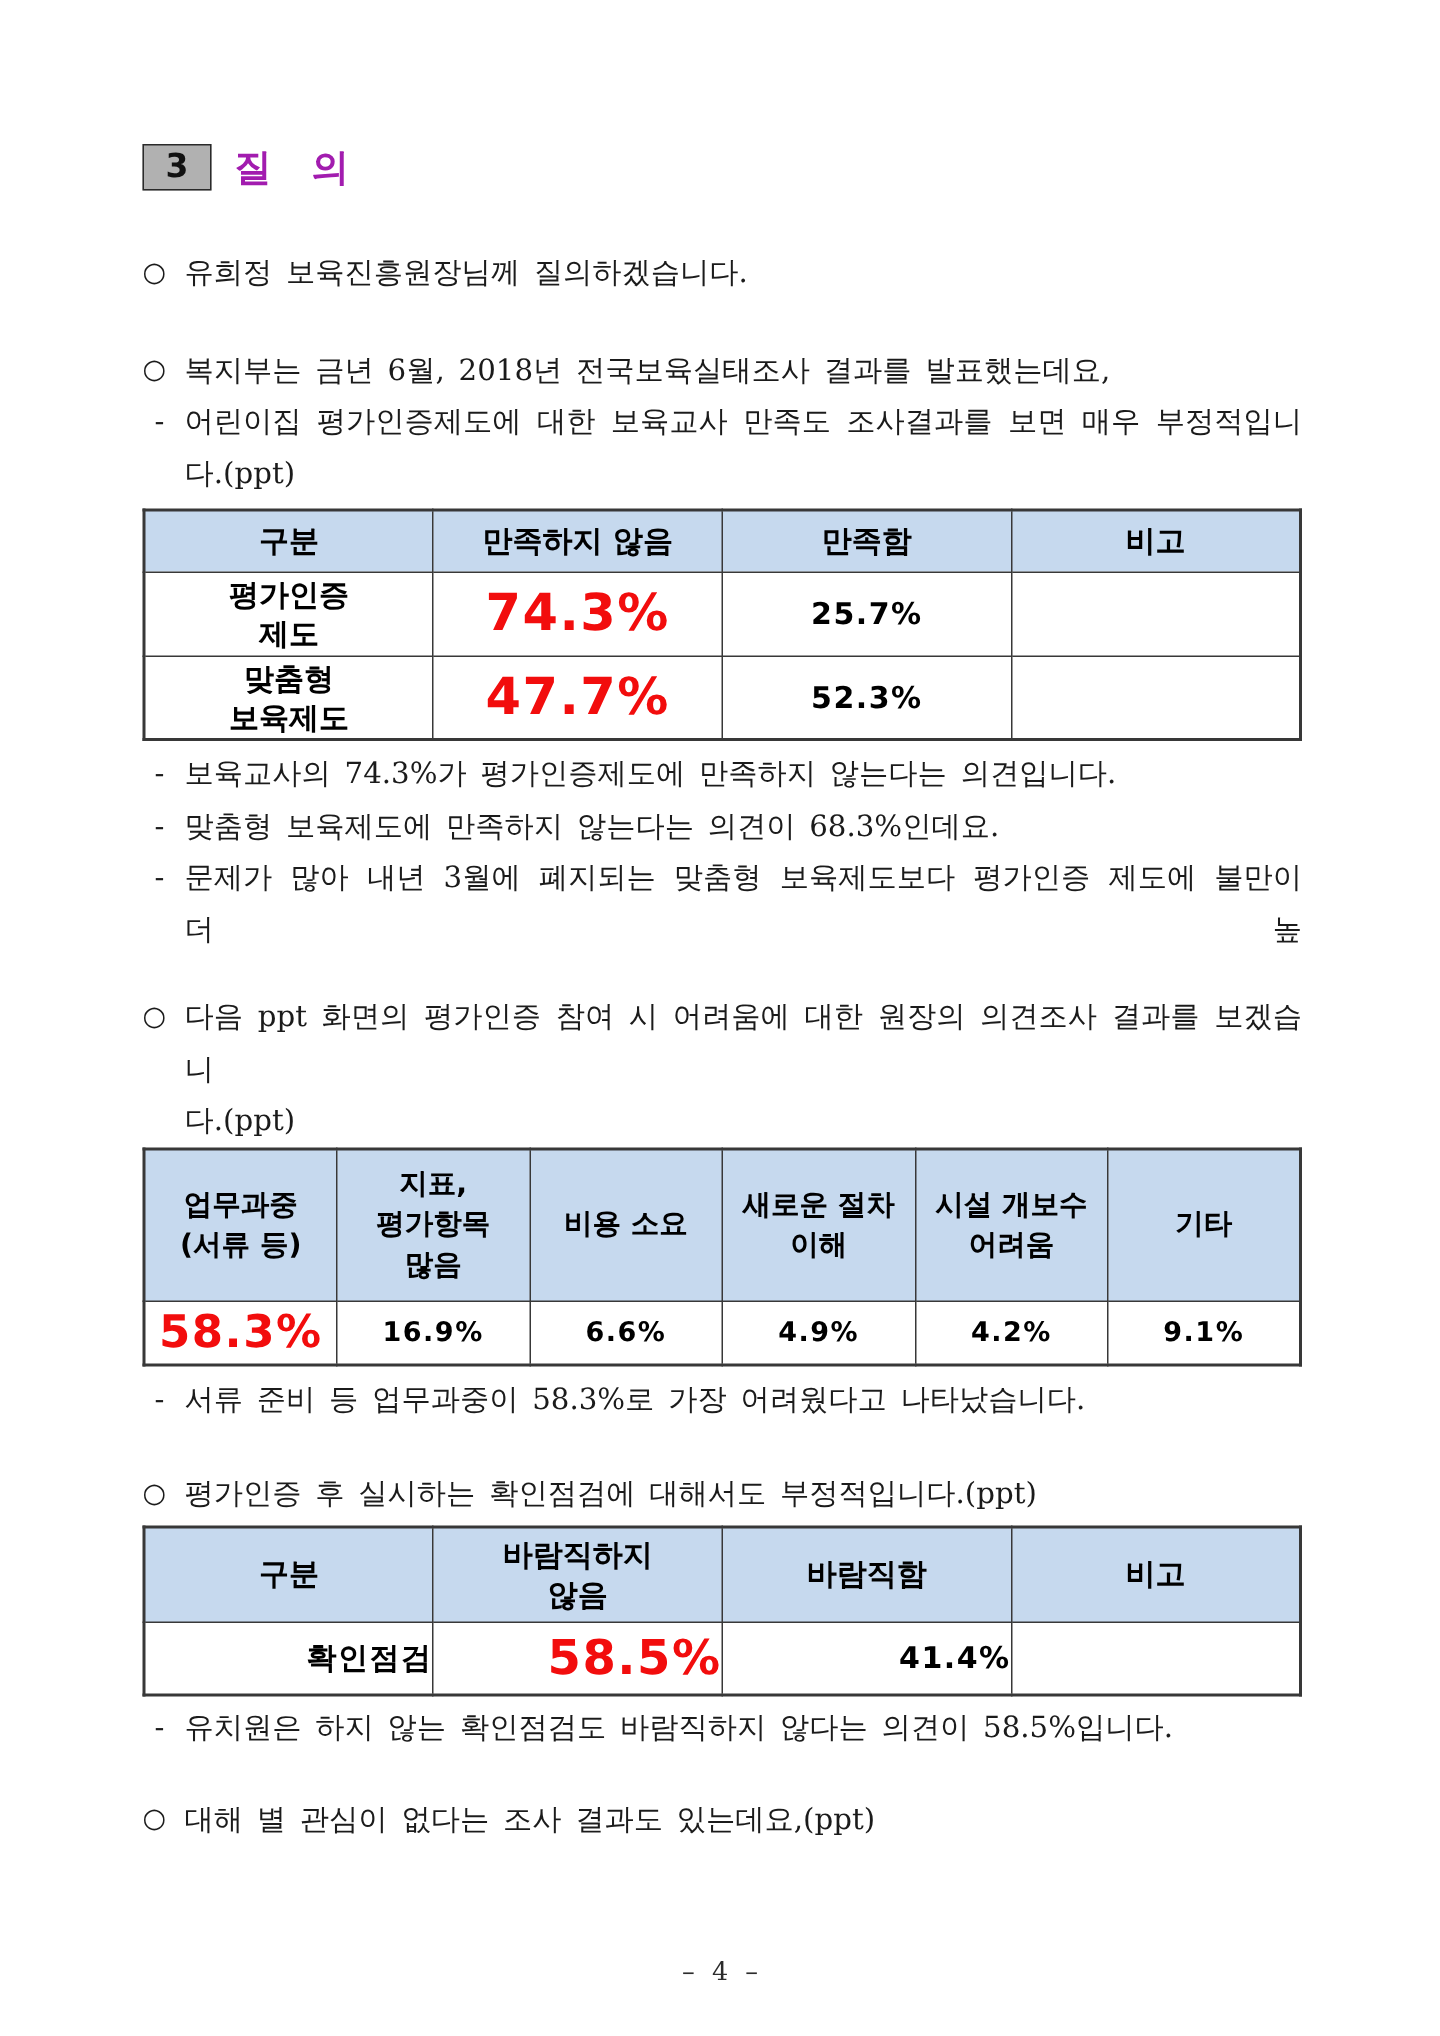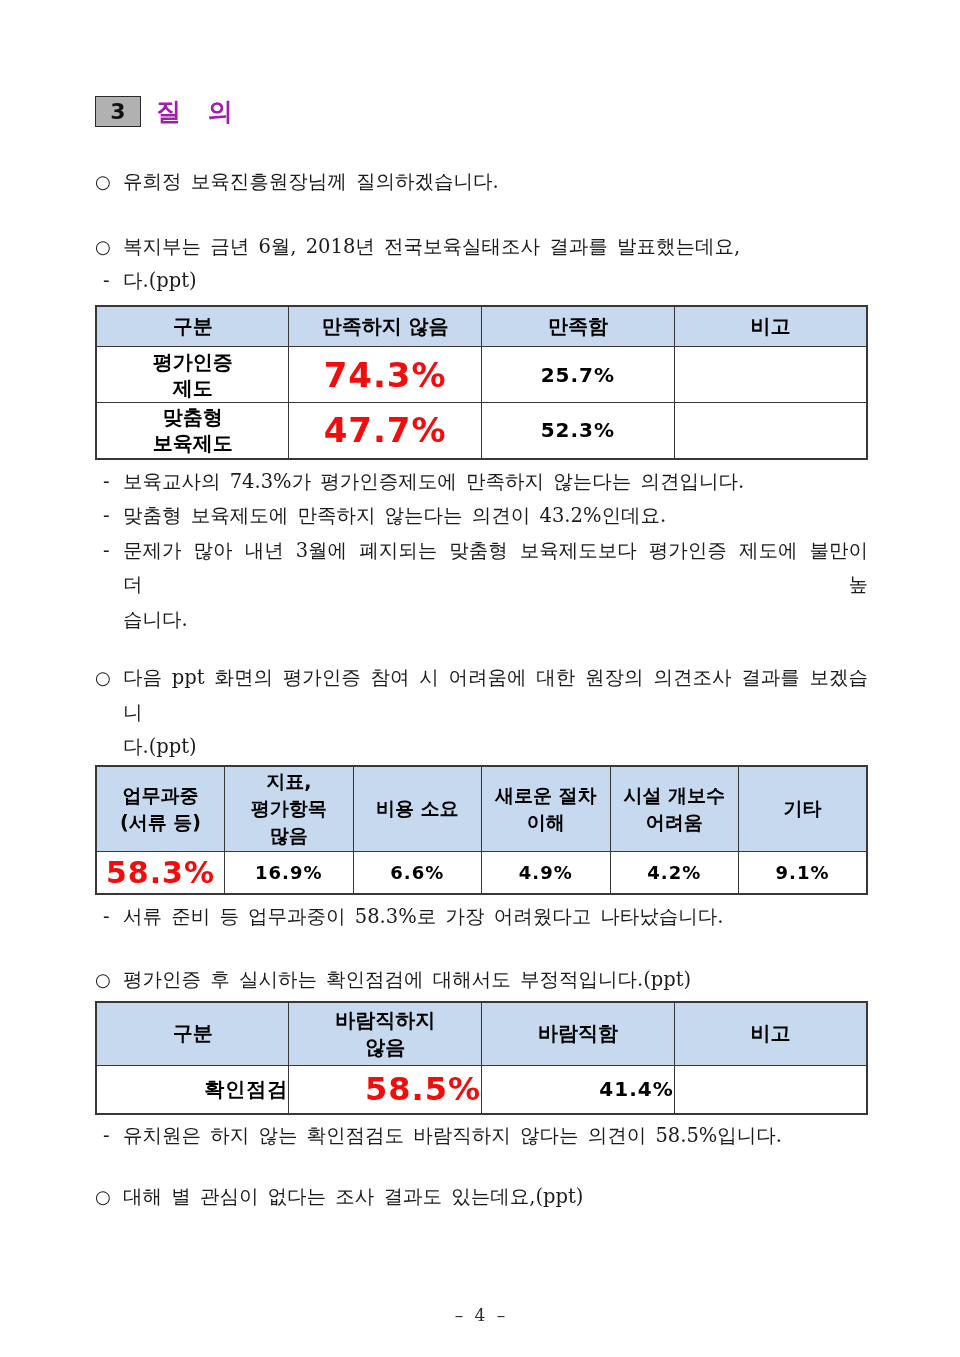--- a/index.html
+++ b/index.html
@@ -55,21 +55,21 @@
     text-align: center; color: #000;
     border: 2.5px solid #383838;
   }
   table.tbl td { border: 1.5px solid #383838; vertical-align: middle; }
   td.hdc { background: #c6d9ee; font-size: 20px; line-height: 27px; }
   .t1 tr.hd { height: 41px; }
   .t1 tr.r  { height: 56px; margin-left: 47px; }
   .t1 td.cat { font-size: 20px; line-height: 26px; }
   .t1 td.pos { font-size: 20px; letter-spacing: 1px; }
   .t2 { margin-top: 0; }
-  .t2 tr.hd { height: 86px; }
+  .t2 tr.hd { height: 102px; }
   .t2 tr.r  { height: 42px; }
   .t2 td.hdc { font-size: 19px; line-height: 27px; }
   .t2 td.pos { font-size: 18px; letter-spacing: 1px; }
   .t3 tr.hd { height: 64px; }
   .t3 tr.r  { height: 48px; text-align: right; }
   .t3 td.cat { font-size: 20px; letter-spacing: 1px; }
   .t3 td.pos { font-size: 20px; letter-spacing: 1px; }
   .red-big  { color: #f20d0d; font-size: 34px; letter-spacing: 1px; }
   .red-big2 { color: #f20d0d; font-size: 30px; letter-spacing: 1px; }
   .red-big3 { color: #f20d0d; font-size: 32px; letter-spacing: 1px; margin-top: 16px; }
@@ -98,20 +98,21 @@
     <div>유희정 보육진흥원장님께 질의하겠습니다.</div>
   </div>
 
   <div class="para b-circle mt-p2">
     <span class="marker">○</span>
     <div>복지부는 금년 6월, 2018년 전국보육실태조사 결과를 발표했는데요,</div>
   </div>
 
   <div class="para b-dash">
     <span class="marker">-</span>
+    <div class="j">어린이집 평가인증제도에 대한 보육교사 만족도 조사결과를 보면 매우 부정적입니</div>
     <div>다.(ppt)</div>
   </div>
 
   <table class="tbl t1 mt-t1">
     <tbody>
         <tr class="hd">
       <td class="hdc">구분</td>
       <td class="hdc">만족하지 않음</td>
       <td class="hdc">만족함</td>
       <td class="hdc">비고</td>
@@ -136,26 +137,25 @@
     </tr>
   </tbody>
     </table>
 
   <div class="para b-dash mt-n1">
     <span class="marker">-</span>
     <div>보육교사의 74.3%가 평가인증제도에 만족하지 않는다는 의견입니다.</div>
   </div>
   <div class="para b-dash">
     <span class="marker">-</span>
-    <div>맞춤형 보육제도에 만족하지 않는다는 의견이 43.2%인데요.</div>
+    <div>맞춤형 보육제도에 만족하지 않는다는 의견이 68.3%인데요.</div>
   </div>
   <div class="para b-dash">
     <span class="marker">-</span>
     <div class="j">문제가 많아 내년 3월에 폐지되는 맞춤형 보육제도보다 평가인증 제도에 불만이 더 높</div>
-    <div>습니다.</div>
   </div>
 
   <div class="para b-circle mt-diff">
     <span class="marker">○</span>
     <div class="j">다음 ppt 화면의 평가인증 참여 시 어려움에 대한 원장의 의견조사 결과를 보겠습니</div>
     <div>다.(ppt)</div>
   </div>
 
   <table class="tbl t2">
     <tbody>

